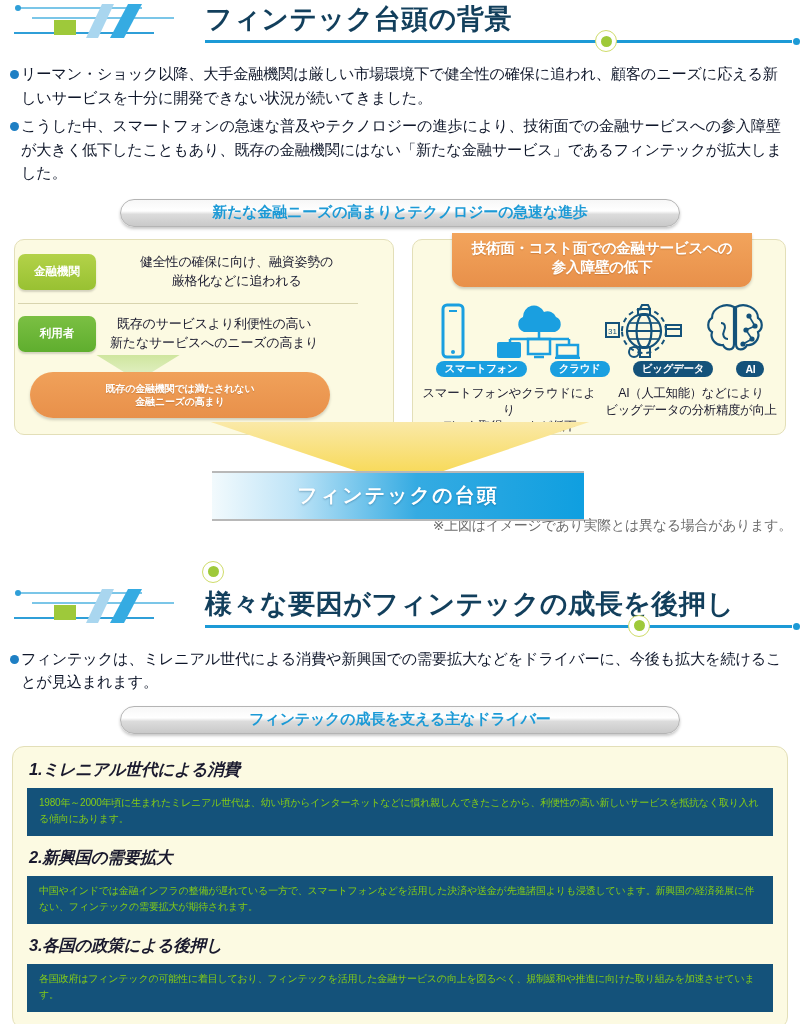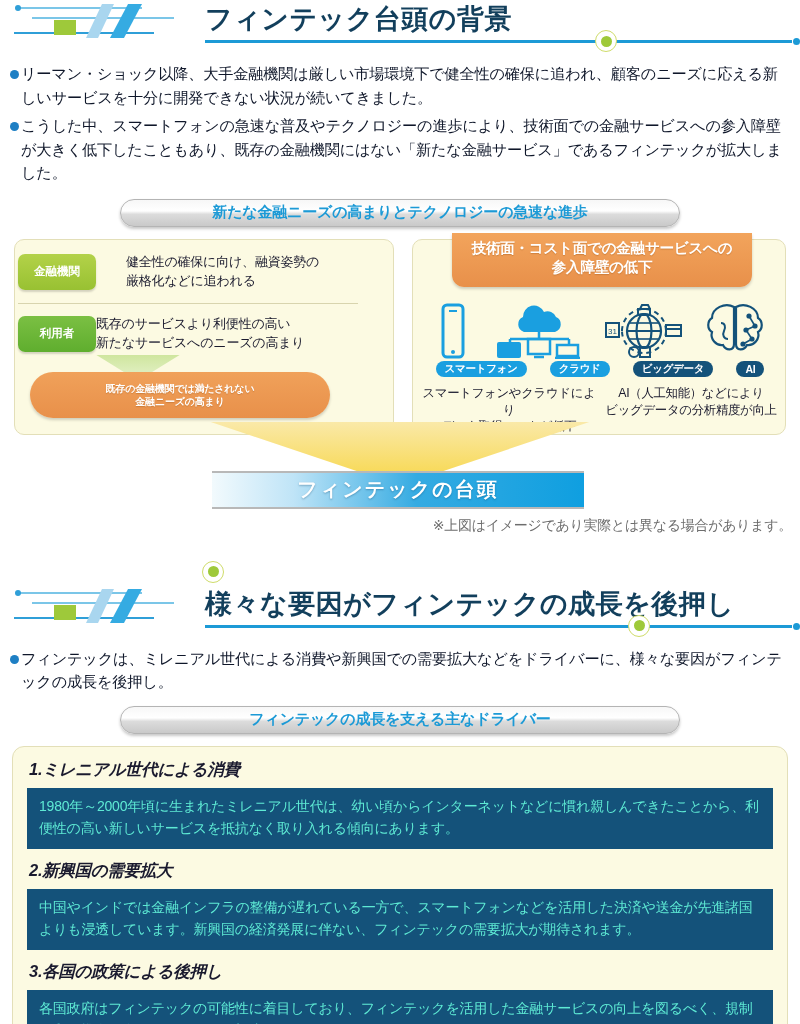--- a/index.html
+++ b/index.html
@@ -151,21 +151,22 @@
     box-shadow: 0 2px 2px rgba(0,0,0,0.16);
     box-sizing: border-box;
   }
   .badge.kin { background: linear-gradient(to bottom, #b3d249, #98c132); }
   .badge.riy { background: linear-gradient(to bottom, #7bc043, #5fae2e); }
 
   .left-row {
     position: absolute;
     display: flex;
     align-items: center;
-    gap: 0;
+    gap: 14px;
+    text-align: center;
   }
   #left-row-1 { left: 18px; top: 14px; }
   #left-row-2 { left: 18px; top: 76px; }
   .left-row-text {
     font-size: 13px;
     line-height: 1.45;
     color: #1a1a2e;
     letter-spacing: -0.2px;
   }
   .left-divider {
@@ -284,21 +285,21 @@
     height: 60px;
     background: linear-gradient(to bottom, #fae9a8, #f7d74c);
     clip-path: polygon(0 0, 100% 0, 53% 100%, 47% 100%);
     z-index: 0;
   }
   .blue-banner {
     position: absolute;
     left: 212px;
     top: 232px;
     width: 372px;
-    height: 38px;
+    height: 50px;
     background: linear-gradient(to right, #f2fafd 0%, #bfe4f7 22%, #35abe2 55%, #0f9fe0 100%);
     border-top: 2px solid #b8b8b8;
     border-bottom: 2px solid #b8b8b8;
     display: flex;
     align-items: center;
     justify-content: center;
     z-index: 2;
     box-sizing: border-box;
   }
   .blue-banner span {
@@ -329,22 +330,22 @@
   .driver-title {
     font-size: 16.5px;
     font-weight: bold;
     color: #1a1a2e;
     margin: 0 0 7px 2px;
     letter-spacing: -0.3px;
     font-style: italic;
   }
   .driver-body {
     background: #14527a;
-    color: #5eead4;
-    font-size: 14px;
+    color: #84cc16;
+    font-size: 10px;
     line-height: 1.6;
     padding: 7px 12px 9px 12px;
     letter-spacing: -0.2px;
     margin-bottom: 11px;
   }
   .driver-body:last-child { margin-bottom: 0; }
 
   svg { display: block; }
 </style>
 </head>
@@ -493,21 +494,21 @@
   <div class="head-title">様々な要因がフィンテックの成長を後押し</div>
   <div class="head-rule"></div>
   <div class="head-rule-dot"></div>
   <div class="head-green-dot" style="left:202px; top:-24px;"></div>
   <div class="head-green-dot" style="left:628px; top:30px;"></div>
 </div>
 
 <div class="bullets">
   <div class="bullet-row">
     <span class="bullet-dot"></span>
-    <span class="bullet-text">フィンテックは、ミレニアル世代による消費や新興国での需要拡大などをドライバーに、様々な要因がフィンテックの成長を後押し。</span>
+    <span class="bullet-text">フィンテックは、ミレニアル世代による消費や新興国での需要拡大などをドライバーに、今後も拡大を続けることが見込まれます。</span>
   </div>
 </div>
 
 <div class="pill" style="margin-top:12px;">フィンテックの成長を支える主なドライバー</div>
 
 <div class="drivers-card">
   <div class="driver-title">1.ミレニアル世代による消費</div>
   <div class="driver-body">1980年～2000年頃に生まれたミレニアル世代は、幼い頃からインターネットなどに慣れ親しんできたことから、利便性の高い新しいサービスを抵抗なく取り入れる傾向にあります。</div>
   <div class="driver-title">2.新興国の需要拡大</div>
   <div class="driver-body">中国やインドでは金融インフラの整備が遅れている一方で、スマートフォンなどを活用した決済や送金が先進諸国よりも浸透しています。新興国の経済発展に伴ない、フィンテックの需要拡大が期待されます。</div>

